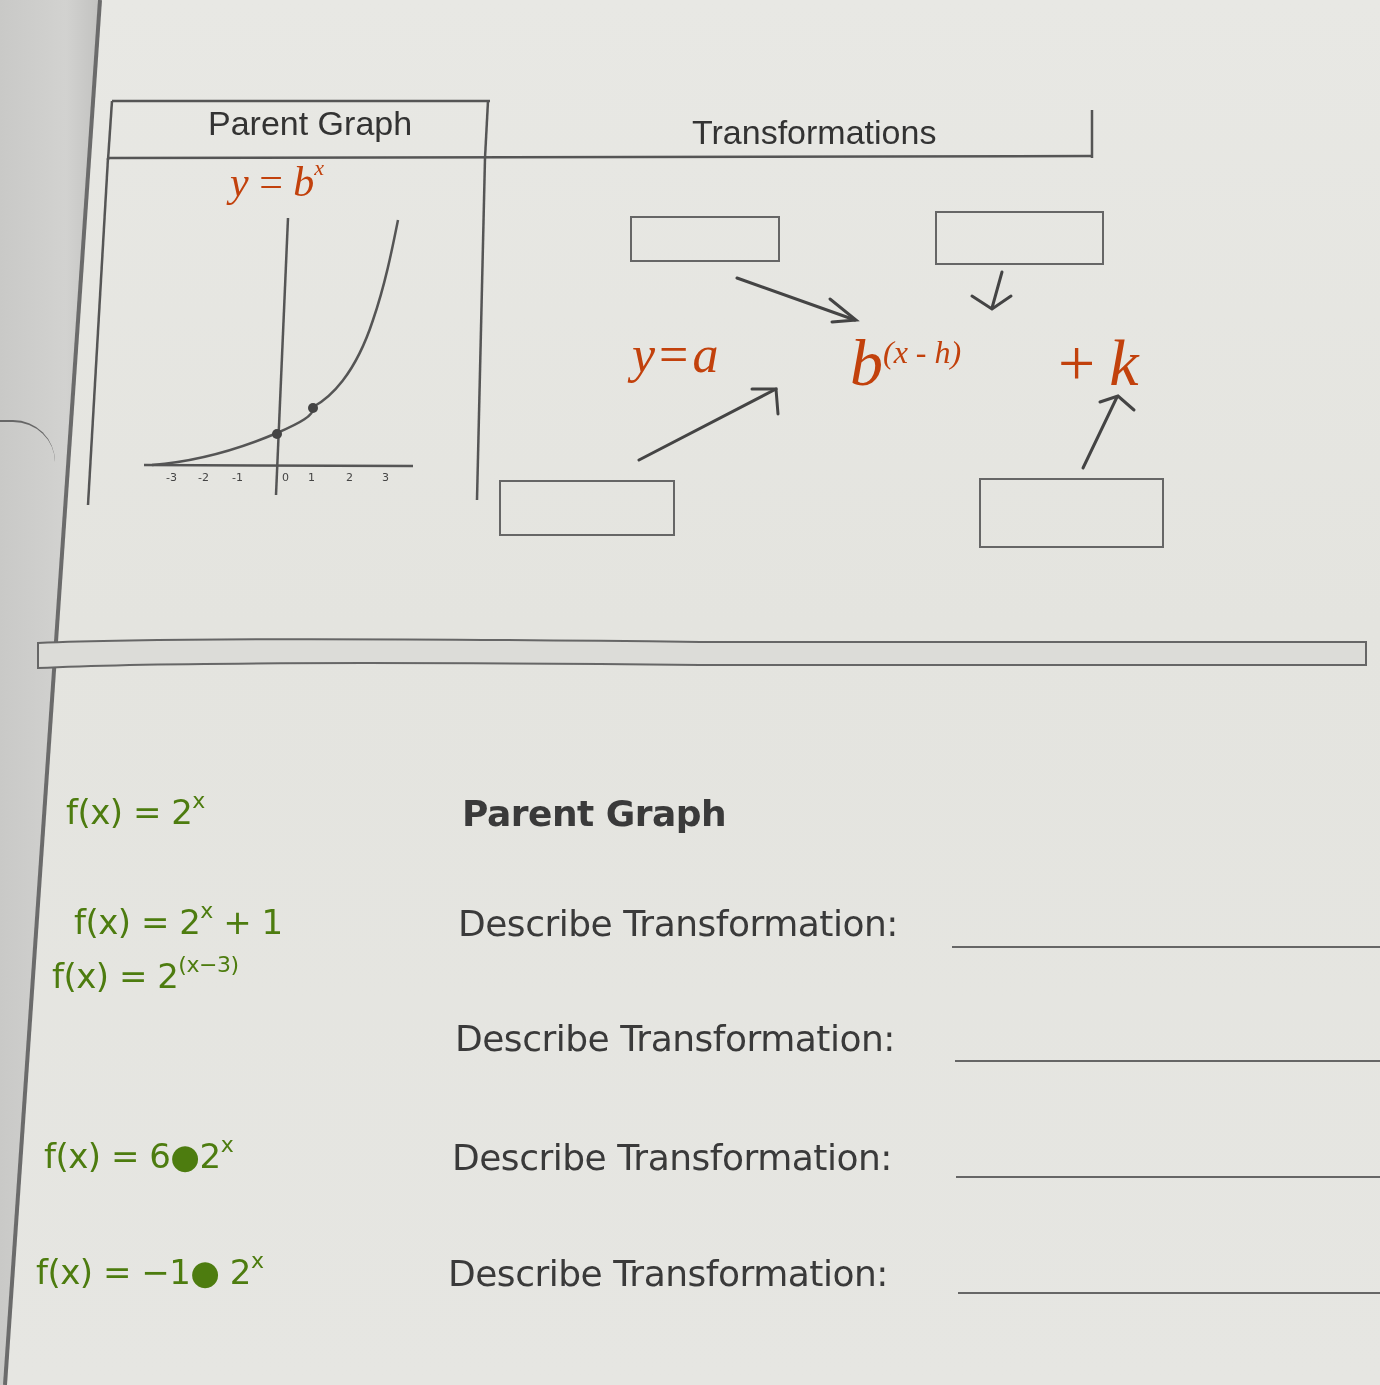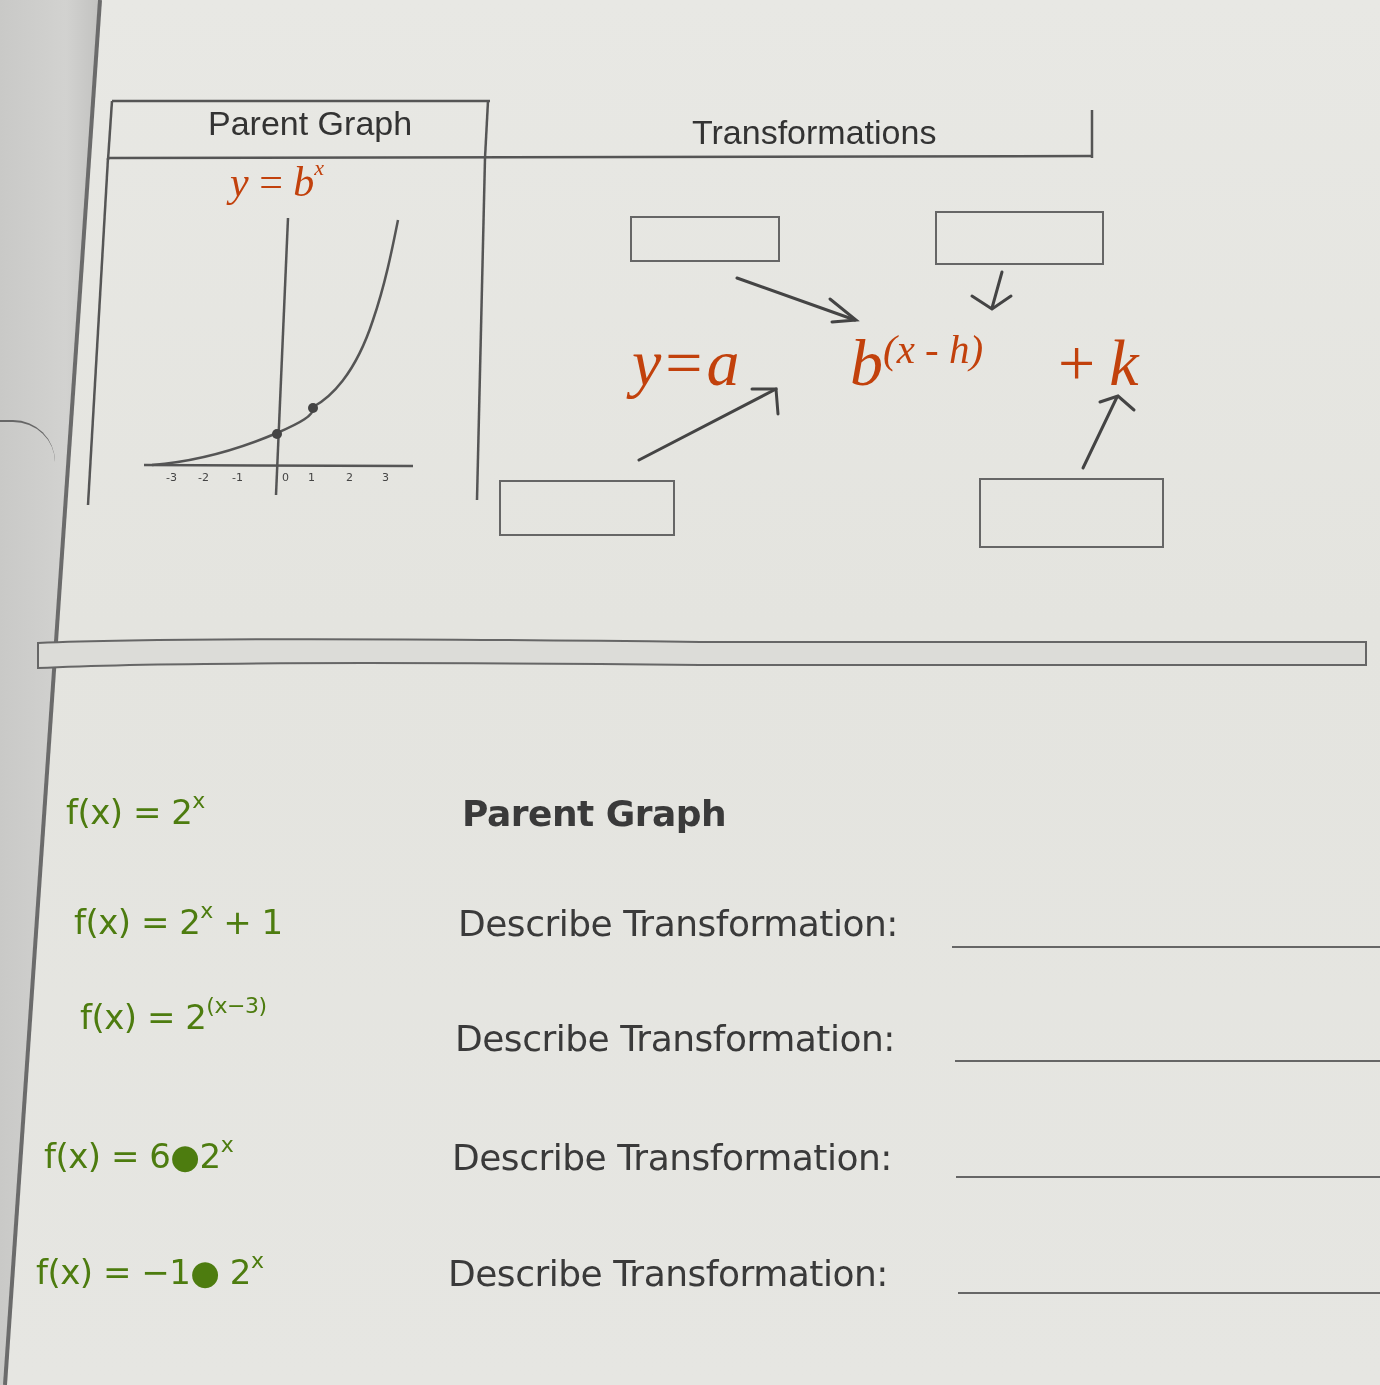--- a/index.html
+++ b/index.html
@@ -97,25 +97,25 @@
 <div style="position:absolute; left:160px; top:471px; width:240px; height:20px; font-size:11px; color:#444; font-family:'DejaVu Sans', sans-serif;">
   <span style="position:absolute; left:6px;">-3</span>
   <span style="position:absolute; left:38px;">-2</span>
   <span style="position:absolute; left:72px;">-1</span>
   <span style="position:absolute; left:122px;">0</span>
   <span style="position:absolute; left:148px;">1</span>
   <span style="position:absolute; left:186px;">2</span>
   <span style="position:absolute; left:222px;">3</span>
 </div>
 
-<div class="math" style="left:632px; top:325px; font-size:66px; white-space:nowrap;">
+<div class="math" style="left:632px; top:325px; font-size:52px; white-space:nowrap;">
   <span>y</span><span style="font-style:normal; margin:0 4px;">=</span><span>a</span>
 </div>
 <div class="math" style="left:850px; top:325px; font-size:66px; white-space:nowrap;">
-  <span>b</span><span style="font-size:41px; position:relative; top:-22px;">(x - h)</span>
+  <span>b</span><span style="font-size:32px; position:relative; top:-22px;">(x - h)</span>
 </div>
 <div class="math" style="left:1058px; top:325px; font-size:66px; white-space:nowrap;">
   <span style="font-style:normal; margin-right:14px;">+</span><span>k</span>
 </div>
 
 <div class="box" style="left:630px; top:216px; width:146px; height:42px;"></div>
 <div class="box" style="left:935px; top:211px; width:165px; height:50px;"></div>
 <div class="box" style="left:499px; top:480px; width:172px; height:52px;"></div>
 <div class="box" style="left:979px; top:478px; width:181px; height:66px;"></div>
 
@@ -140,21 +140,21 @@
   <span>f(x) = 2</span><sup>x</sup><span></span>
 </div>
 <div class="label bold" style="left:462px; top:793px;">Parent Graph</div>
 
 <div class="fx" style="left:74px; top:902px;">
   <span>f(x) = 2</span><sup>x</sup><span> + 1</span>
 </div>
 <div class="label" style="left:458px; top:903px;">Describe Transformation:</div>
 <div class="answer-line" style="left:952px; top:946px; width:428px;"></div>
 
-<div class="fx" style="left:52px; top:997px;margin-left:28px;">
+<div class="fx" style="left:52px; top:956px;">
   <span>f(x) = 2</span><sup>(x−3)</sup><span></span>
 </div>
 <div class="label" style="left:455px; top:1018px;">Describe Transformation:</div>
 <div class="answer-line" style="left:955px; top:1060px; width:425px;"></div>
 
 <div class="fx" style="left:44px; top:1136px;">
   <span>f(x) = 6●2</span><sup>x</sup><span></span>
 </div>
 <div class="label" style="left:452px; top:1137px;">Describe Transformation:</div>
 <div class="answer-line" style="left:956px; top:1176px; width:424px;"></div>

